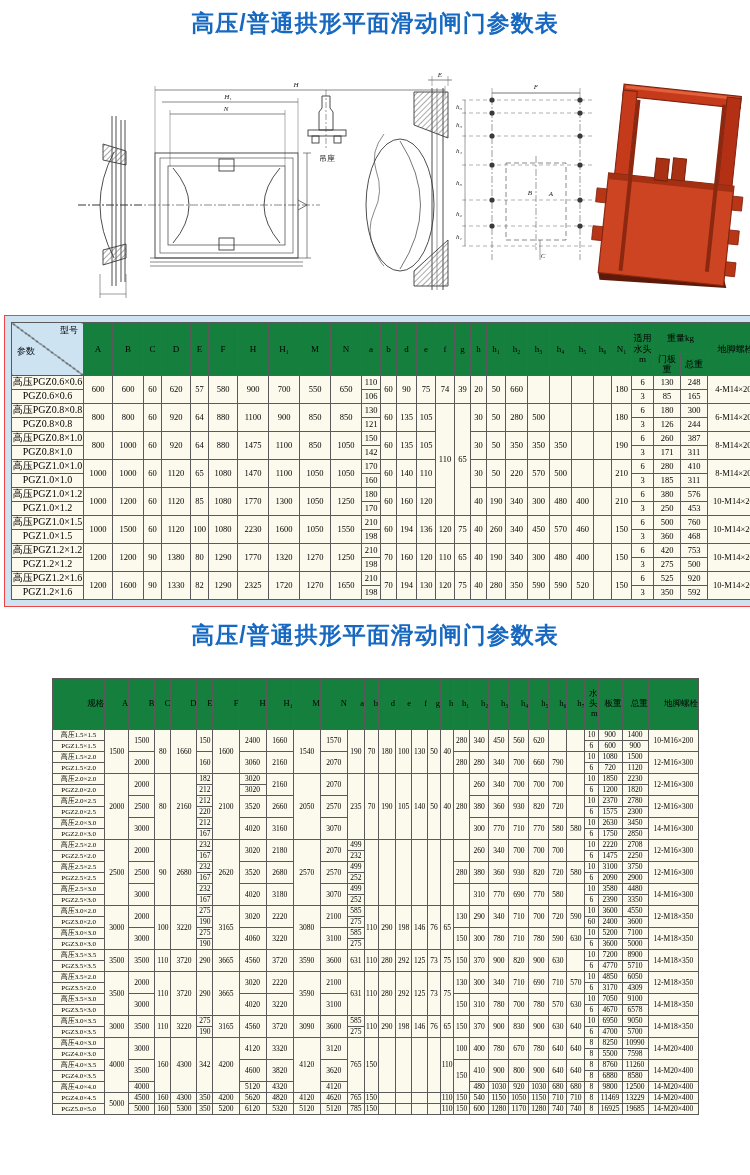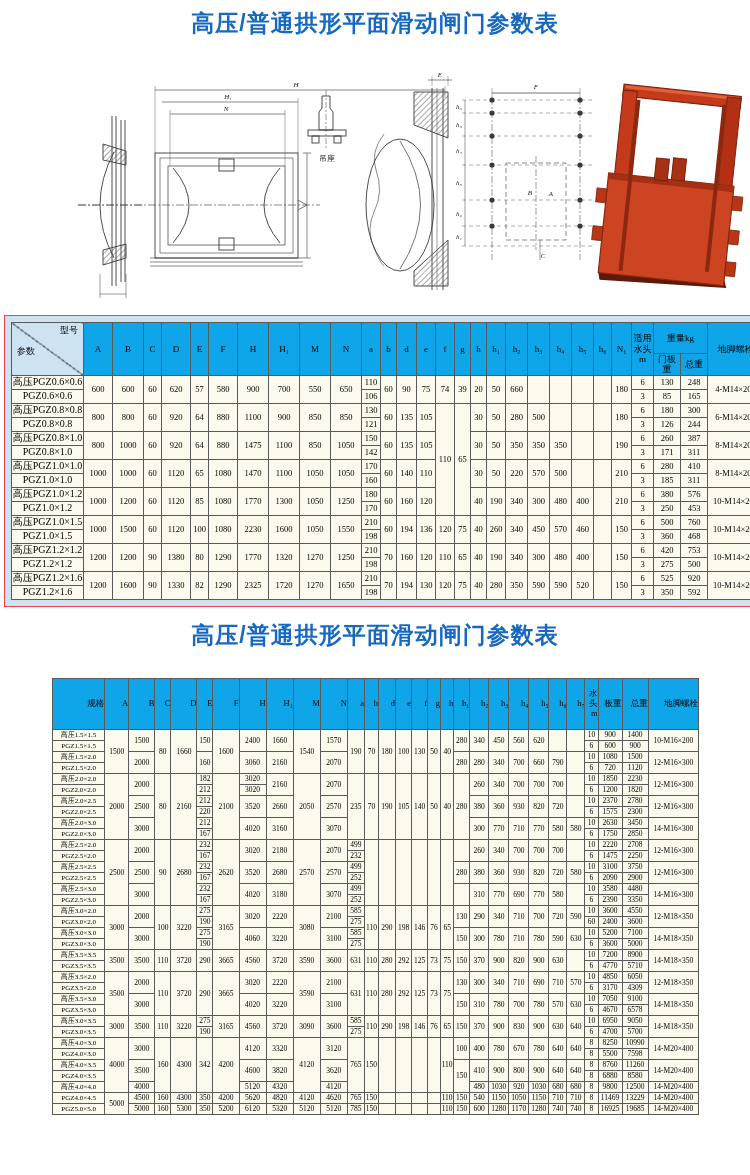--- a/index.html
+++ b/index.html
@@ -11,21 +11,21 @@
   #title1{top:8px;}
   #title2{top:620px;}
   #drawings{position:absolute;top:68px;left:0;}
   
   .t1wrap{position:absolute;top:315px;left:4px;width:742px;background:#cde3f2;
           padding:6px;border:1px solid #ef4444;}
   .t2wrap{position:absolute;top:678px;left:52px;width:647px;}
   table{border-collapse:collapse;table-layout:fixed;background:#fcfaec;width:100%;}
   th,td{border:1px solid #5a5a5a;text-align:center;vertical-align:middle;
         padding:0;overflow:hidden;}
-  th{background:#0ea5e9;font-weight:normal;word-break:break-all;line-height:1.15;}
+  th{background:#15803d;font-weight:normal;word-break:break-all;line-height:1.15;}
   #t1{font-size:9px;}
   #t1 th{height:15px;font-size:9px;}
   #t1 thead tr:first-child th{height:30px;}
   #t1 td{height:13px;font-size:8.5px;line-height:1;}
   #t1 .lbl{font-size:10px;white-space:nowrap;}
   #t2{font-size:8px;}
   #t2 th{height:50px;font-size:8.5px;text-align:right;}
   #t2 td{height:10px;font-size:7.5px;line-height:1;}
   #t2 .lbl{font-size:7px;white-space:nowrap;margin-left:19px;}
   .diag{position:relative;

